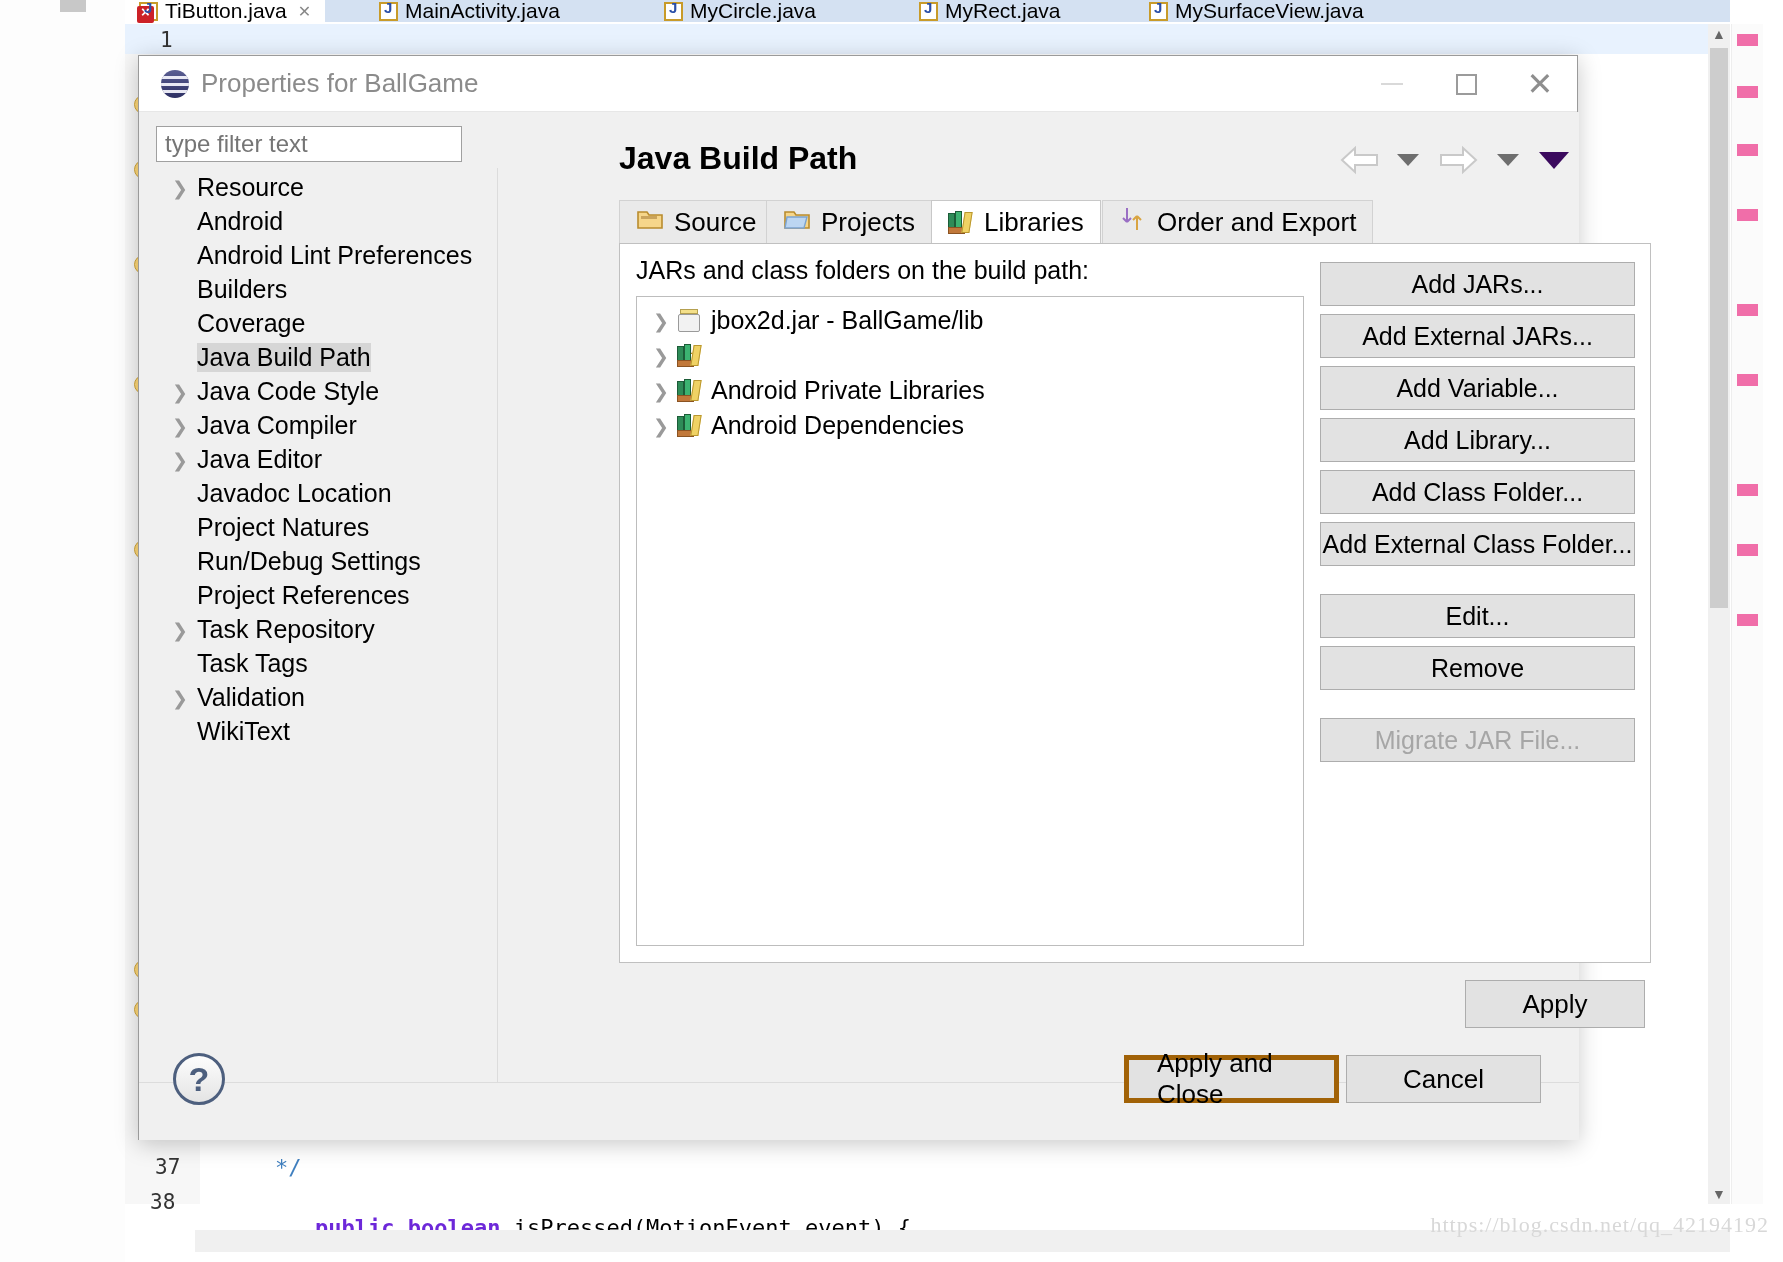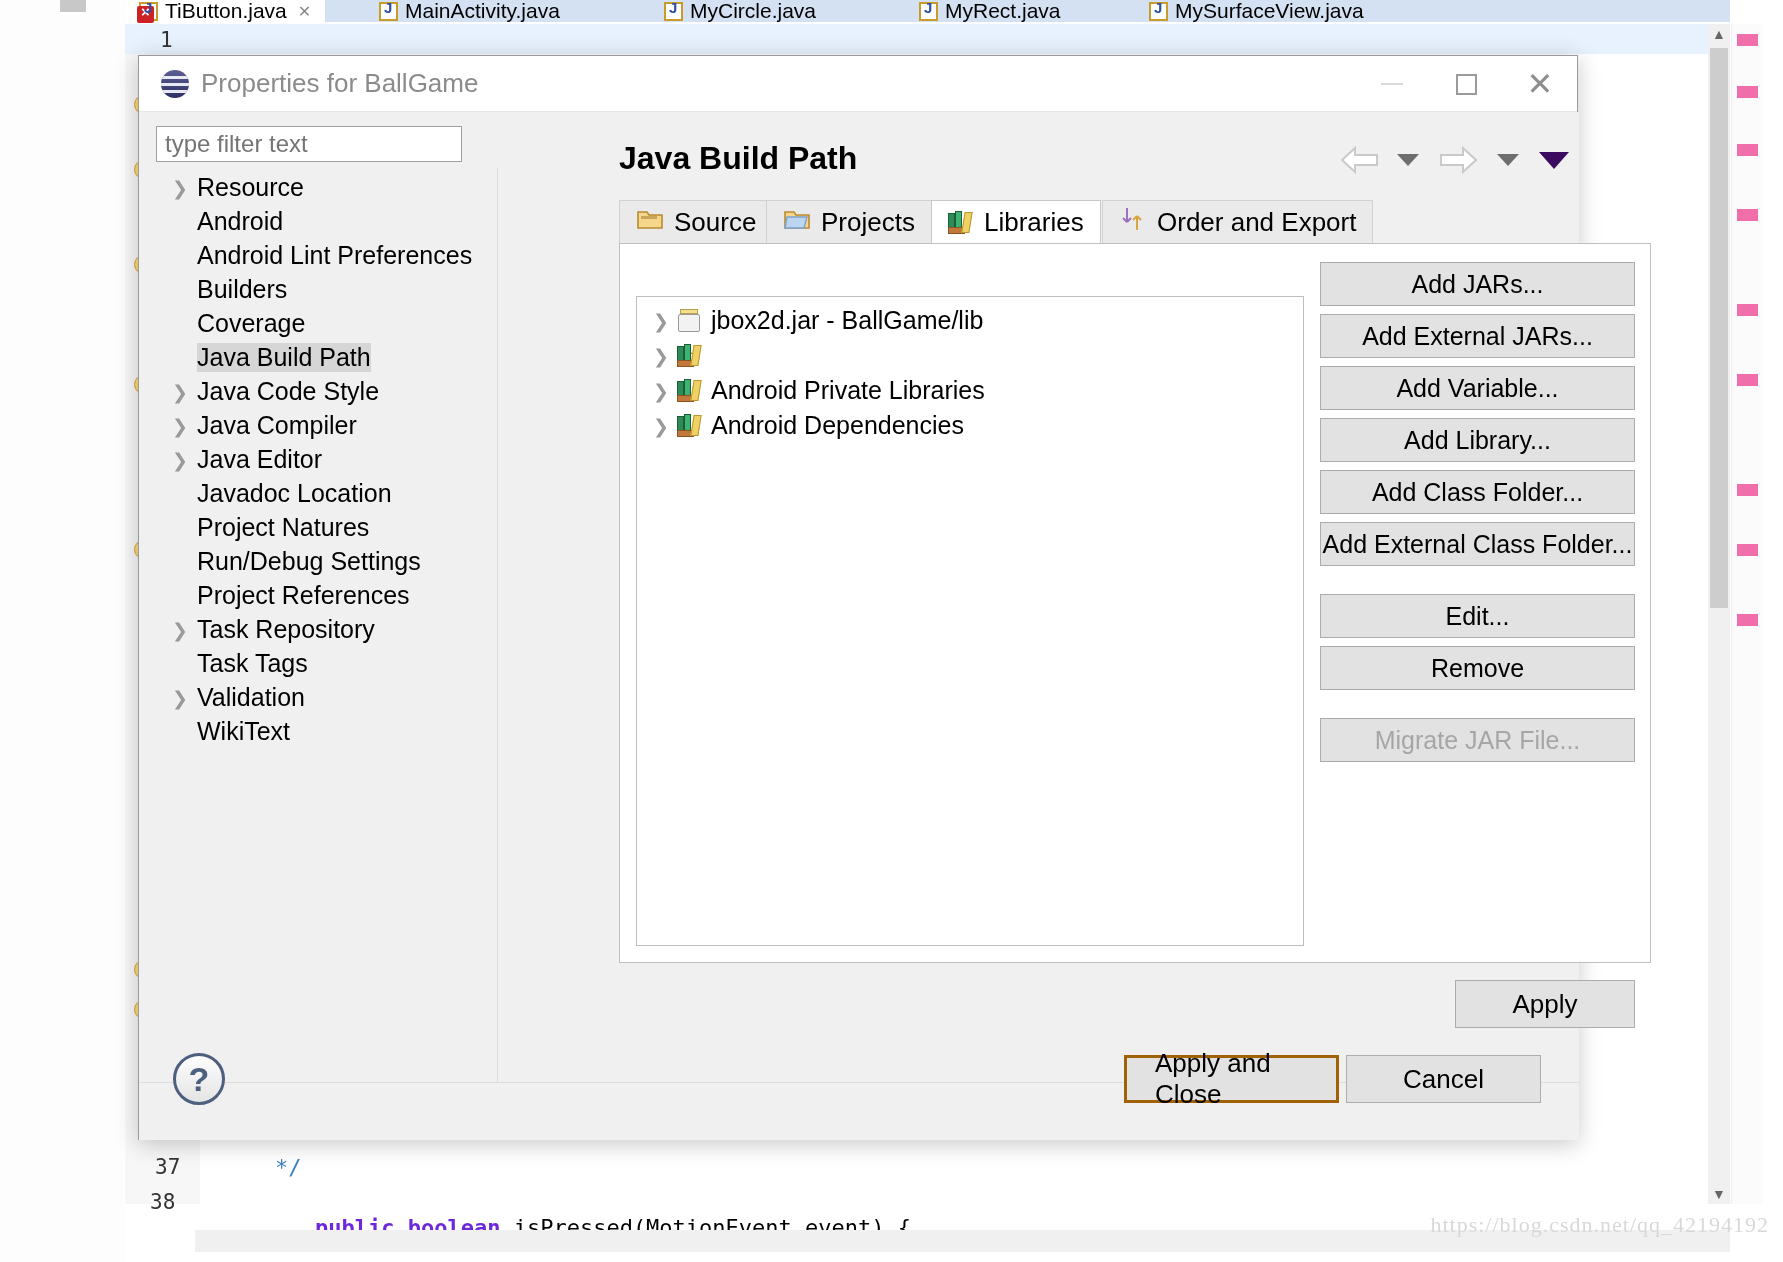--- a/index.html
+++ b/index.html
@@ -119,33 +119,33 @@
   .jarico .bd{position:absolute;left:1px;top:5px;width:22px;height:18px;background:#f2f2f2;border:1px solid #9a9a9a;border-radius:2px;}
   .jarico .t{position:absolute;left:10px;top:9px;font-size:11px;color:#b07b1e;font-weight:bold;margin-top:26px;}
 
   .btncol { position:absolute; left:700px; top:18px; width:315px; }
   .abtn { width:315px; height:44px; background:#e2e2e2; border:1px solid #adadad;
           font-size:25px; color:#000; display:flex; align-items:center; justify-content:center;
           font-family:"Liberation Sans", sans-serif; margin-bottom:8px; }
   .abtn.disabled { color:#a6a6a6; }
   .abtn.gap { margin-top:28px; }
 
-  .apply-wrap { position:absolute; left:104px; top:868px; width:1032px; height:60px; }
+  .apply-wrap { position:absolute; left:114px; top:868px; width:1032px; height:60px; }
   .apply-btn { position:absolute; right:0; top:0; width:180px; height:48px; background:#e2e2e2;
                border:1px solid #adadad; font-size:26px; display:flex;align-items:center;justify-content:center;}
 
   .dlg-footer { position:absolute; left:0; top:1026px; width:1440px; height:58px; background:#f0f0f0;
                 border-top:1px solid #dcdcdc; }
   .help-ico { position:absolute; left:34px; top:-30px; width:52px; height:52px; border-radius:50%;
               border:3px solid #4d5f7e; background:linear-gradient(#fdfdfd,#e4e4e4);
               display:flex; align-items:center; justify-content:center;
               font-size:34px; color:#4d5f7e; font-weight:bold; }
   .foot-btn { position:absolute; top:-28px; height:48px; background:#e2e2e2; border:1px solid #adadad;
               font-size:26px; display:flex; align-items:center; justify-content:center; color:#000;}
-  .foot-btn.focus { border:3px solid #a16207;padding-left:28px; }
+  .foot-btn.focus { border:5px solid #a16207;padding-left:28px; }
 </style>
 </head>
 <body>
 
 <div id="root">
 
   <div class="ide-left-strip">
     <div class="lbar"></div>
   </div>
   <div class="editor-area"></div>
@@ -354,20 +354,21 @@
               <svg width="28" height="26" viewBox="0 0 28 26">
                   <path d="M8 2 v14 M8 16 l-4-4 M8 16 l4-4" stroke="#9a6fc4" stroke-width="2" fill="none"></path>
                   <path d="M18 24 v-14 M18 10 l-4 4 M18 10 l4 4" stroke="#d9a441" stroke-width="2" fill="none"></path>
                 </svg>
             </span>
             <span>Order and Export</span>
           </div>
         </div>
 
         <div class="pane-box">
+          <div class="box-label">JARs and class folders on the build path:</div>
 
           <div class="libtree">
             <div class="librow" style="margin-top:6px;">
               <span class="arr">❯</span>
               <span class="ico jarico">
                   <span class="lid"></span>
                   <span class="bd"></span>
                   <span class="t">10</span>
                 </span>
               <span class="lbl">jbox2d.jar - BallGame/lib</span>

